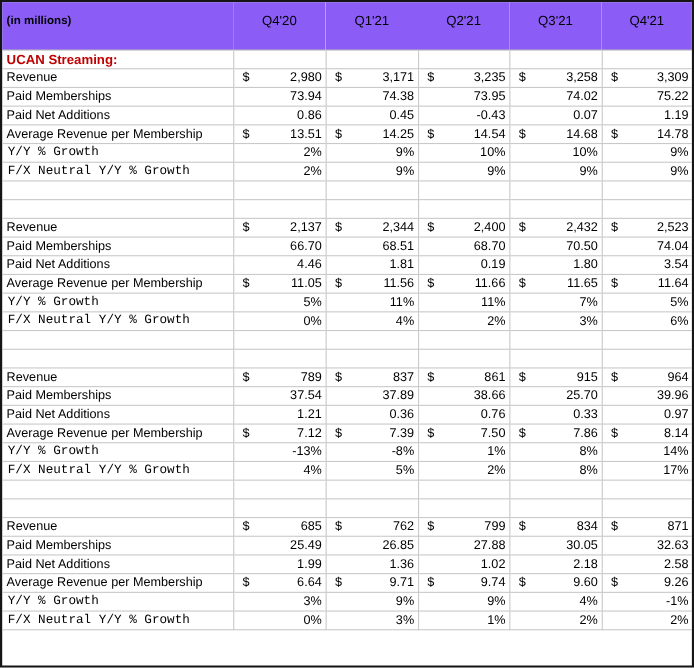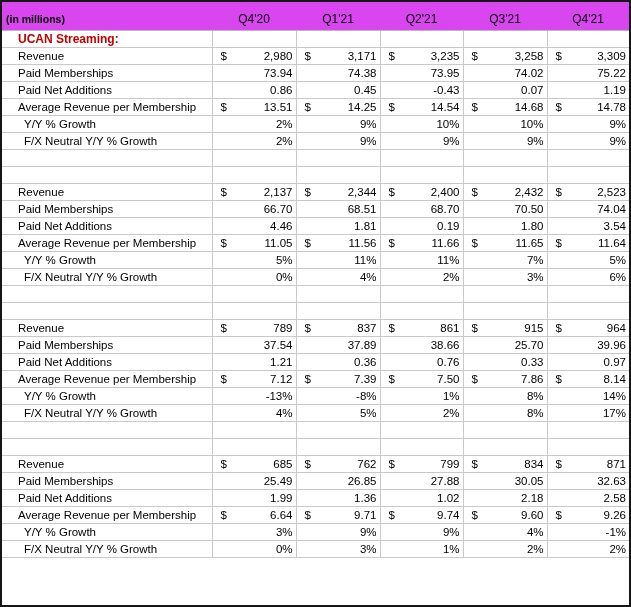--- a/index.html
+++ b/index.html
@@ -1,24 +1,24 @@
 <!DOCTYPE html>
 <html><head>
 <meta charset="utf-8">
 <style>
   html,body{margin:0;padding:0;width:631px;height:607px;overflow:hidden;background:#fff;}
   .frame{box-sizing:border-box;width:631px;height:607px;border:2px solid #151515;background:#fff;}
   table{border-collapse:collapse;table-layout:fixed;width:100%;font-family:"Liberation Sans",sans-serif;color:#000;}
   td{height:16px;line-height:16px;font-size:11.5px;border:1px solid #c9c9c9;padding:0;overflow:hidden;white-space:nowrap;vertical-align:middle;}
   td:last-child{border-right:none;}
-  thead td{background:#d946ef;border-left:none;border-right:none;border-top:none;border-bottom:1px solid #b9b9b9;height:25px;vertical-align:bottom;padding-bottom:3px;}
+  thead td{background:#8b5cf6;border-left:none;border-right:none;border-top:none;border-bottom:1px solid #b9b9b9;height:25px;vertical-align:bottom;padding-bottom:18px;}
   thead td.corner{font-weight:bold;font-size:10.5px;padding-left:4px;}
   thead td.q{font-weight:normal;font-size:12px;text-align:center;}
-  td.label{padding-left:16px;border-left:none;text-align:left;}
-  td.label.indent{padding-left:22px;}
+  td.label{padding-left:4px;border-left:none;text-align:left;}
+  td.label.indent{padding-left:5px;font-family:Liberation Mono, monospace;}
   td.label.title{color:#c00000;font-weight:bold;font-size:12px;}
   td.val{text-align:right;padding-right:3px;}
   td.val .dollar{float:left;padding-left:8px;}
 </style>
 </head>
 <body>
 
 <div class="frame">
   <table>
     <colgroup>

